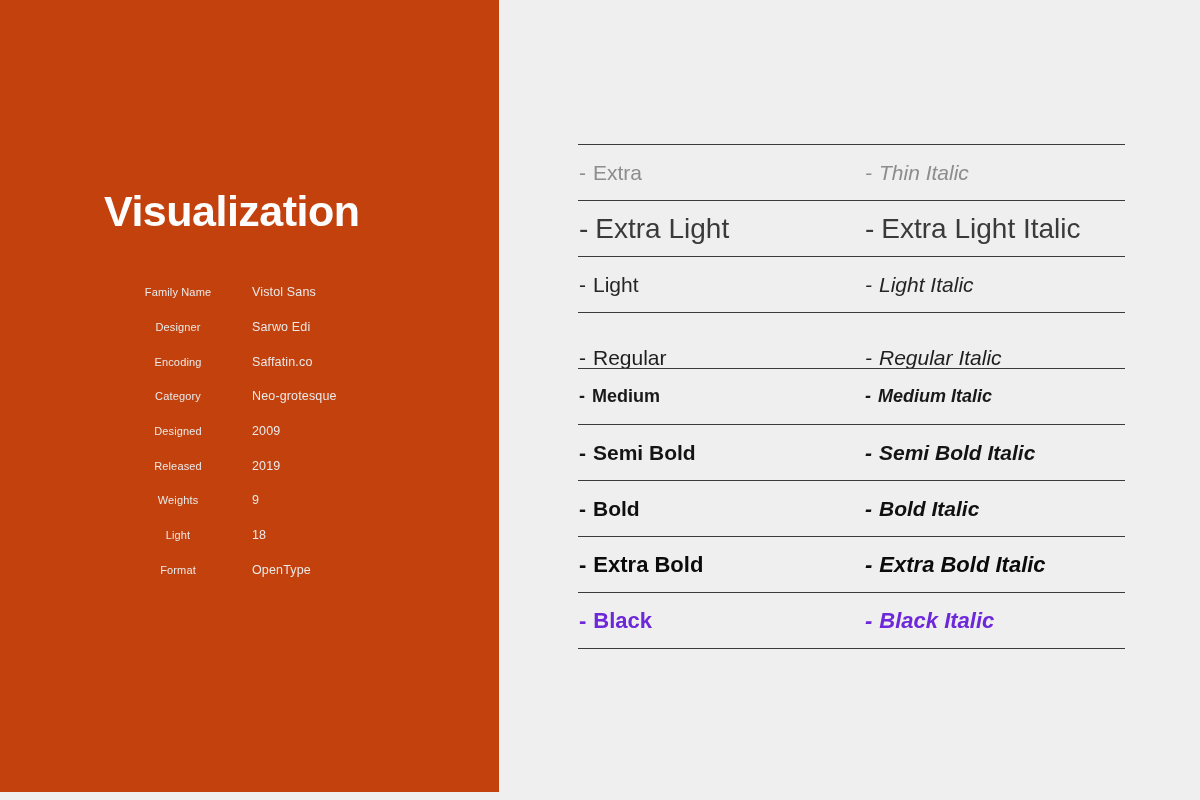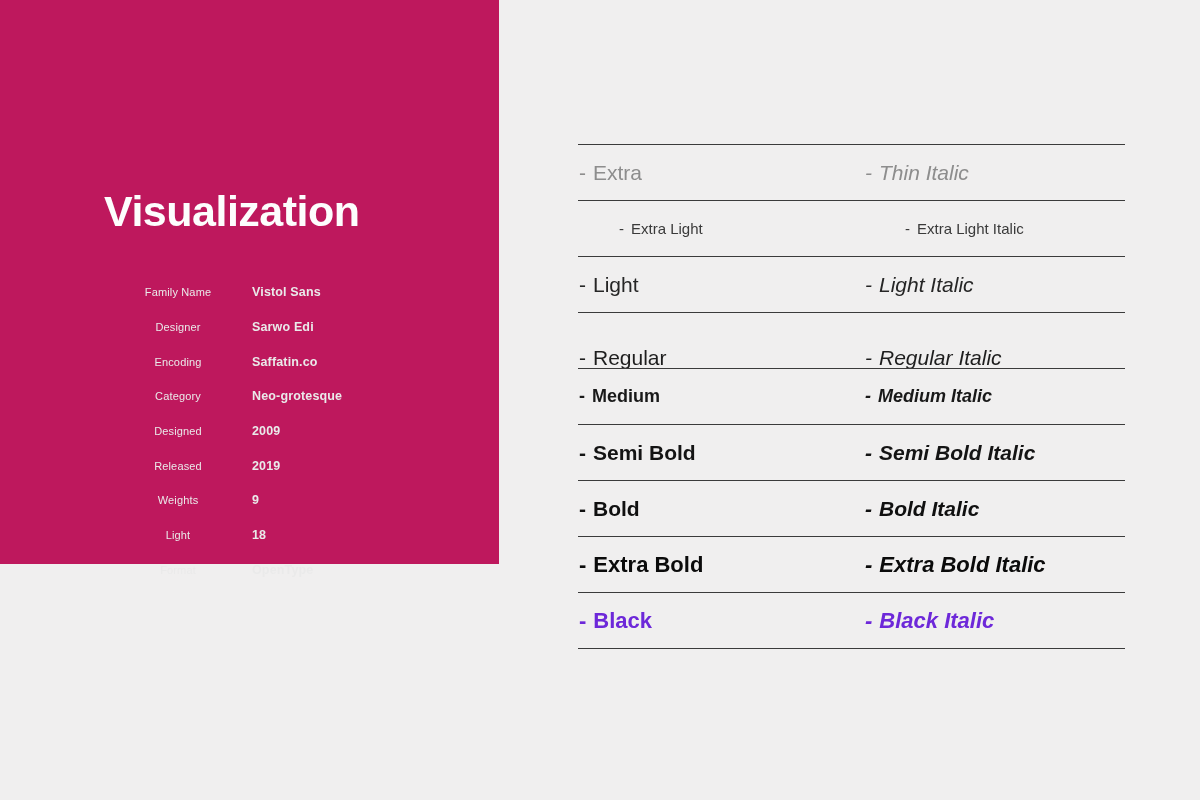--- a/index.html
+++ b/index.html
@@ -7,22 +7,22 @@
     width:1200px; height:800px;
     font-family:"Liberation Sans", sans-serif;
     background:#f0f0f0;
     overflow:hidden;
   }
   .page { position:relative; width:1200px; height:800px; background:#f0efef; }
 
   
   .left-panel {
     position:absolute; left:0; top:0;
-    width:499px; height:564px;
-    background:#be185d;
+    width:499px; height:792px;
+    background:#c2410c;
   }
   .title {
     position:absolute; left:104px; top:190px;
     font-size:43px; font-weight:700; letter-spacing:-0.5px;
     color:#fdfdfd; line-height:1;
   }
   .meta-table {
     position:absolute; left:104px; top:275px;
     width:340px;
   }
@@ -30,21 +30,21 @@
     display:flex; align-items:center;
     height:34.7px;
   }
   .meta-label {
     width:148px; flex:0 0 148px;
     font-size:11px; font-weight:400; color:#eaeaea;
     letter-spacing:0.15px;
     text-align:center;
   }
   .meta-value {
-    font-size:12.5px; font-weight:700; color:#eaeaea;
+    font-size:12.5px; font-weight:400; color:#eaeaea;
     letter-spacing:0.15px;
   }
 
   
   .right-panel {
     position:absolute; left:499px; top:0;
     width:701px; height:800px;
     background:#f0efef;
   }
   .weights-list {
@@ -58,21 +58,21 @@
     height:56px;
     border-top:1.4px solid #3b3b3b;
   }
   .w-upright { position:absolute; left:1px; white-space:nowrap; }
   .w-italic  { position:absolute; left:287px; white-space:nowrap; font-style:italic; }
 
   .dash { display:inline-block; margin-right:7px; }
 
   
   .r-thin       .w-upright, .r-thin .w-italic       { font-size:21px; font-weight:300; color:#8d8d8d; }
-  .r-extralight .w-upright, .r-extralight .w-italic { font-size:15px; font-weight:300; color:#3a3a3a;margin-left:40px; }
+  .r-extralight .w-upright, .r-extralight .w-italic { font-size:28px; font-weight:300; color:#3a3a3a; }
   .r-extralight .w-italic { font-style:normal; }
   .r-light      .w-upright, .r-light .w-italic      { font-size:21px; font-weight:400; color:#262626; }
   .r-regular    .w-upright, .r-regular .w-italic    { font-size:21px; font-weight:500; color:#1e1e1e;margin-top:35px; }
   .r-medium     .w-upright, .r-medium .w-italic     { font-size:18px; font-weight:600; color:#191919; }
   .r-semibold   .w-upright, .r-semibold .w-italic   { font-size:21px; font-weight:700; color:#141414; }
   .r-bold       .w-upright, .r-bold .w-italic       { font-size:21px; font-weight:700; color:#101010; }
   .r-extrabold  .w-upright, .r-extrabold .w-italic  { font-size:22px; font-weight:800; color:#0b0b0b; }
   .r-black      .w-upright, .r-black .w-italic      { font-size:22px; font-weight:900; color:#6d28d9; }
 
   .r-thin .dash, .r-extralight .dash, .r-light .dash { font-weight:300; }

